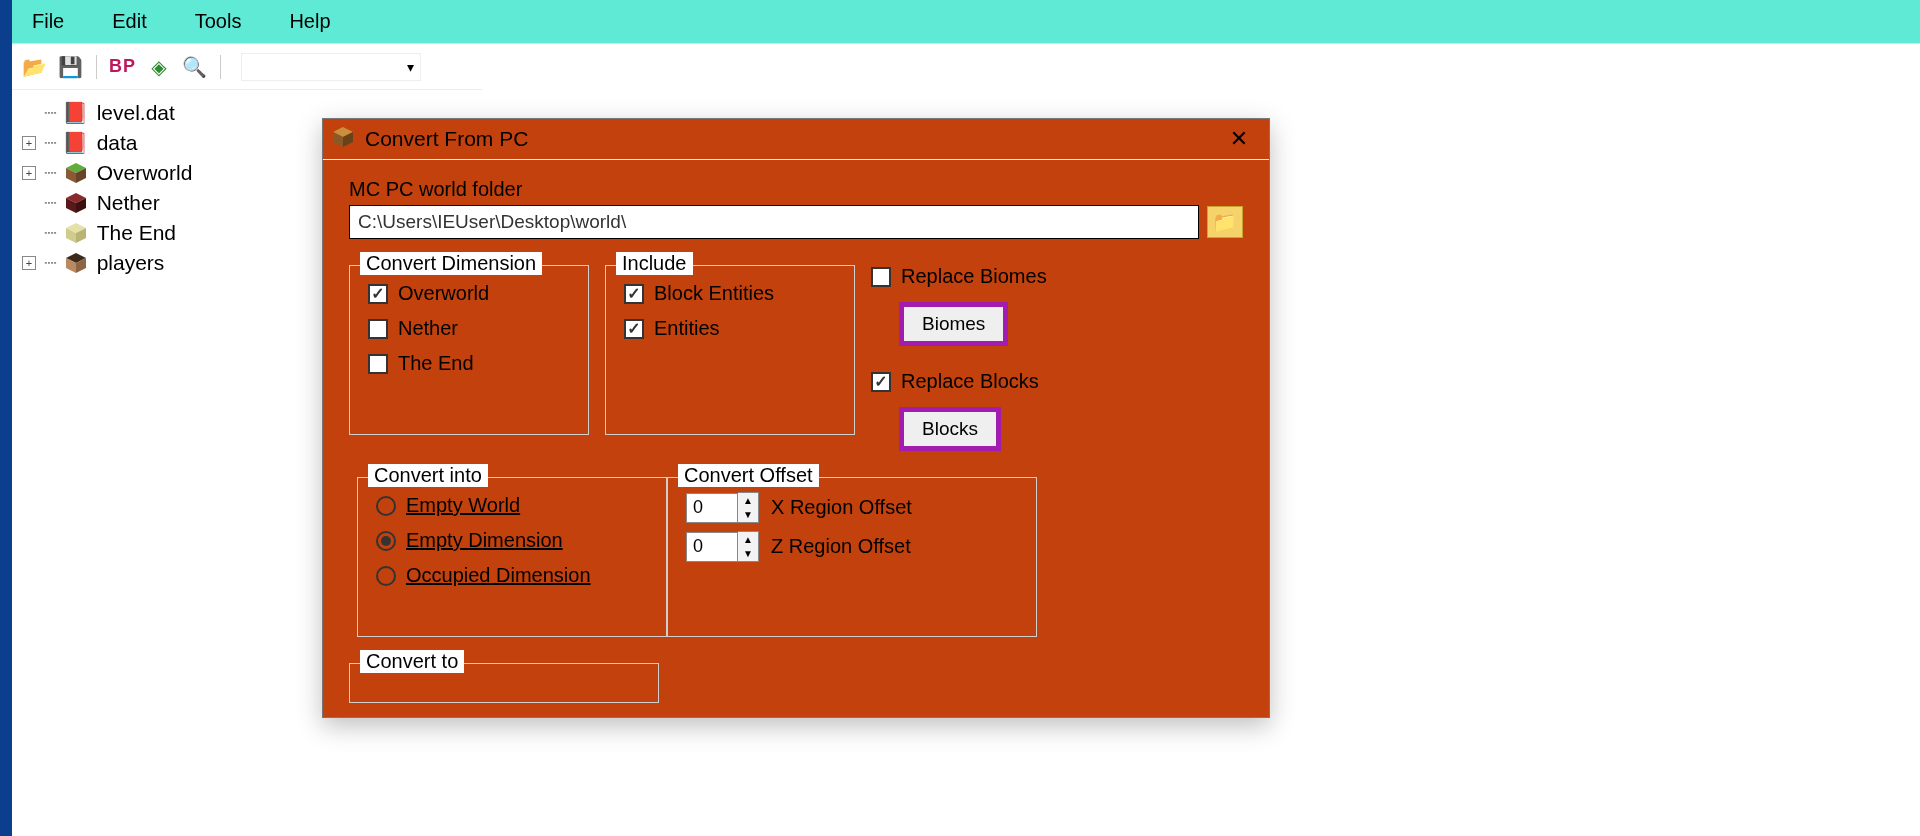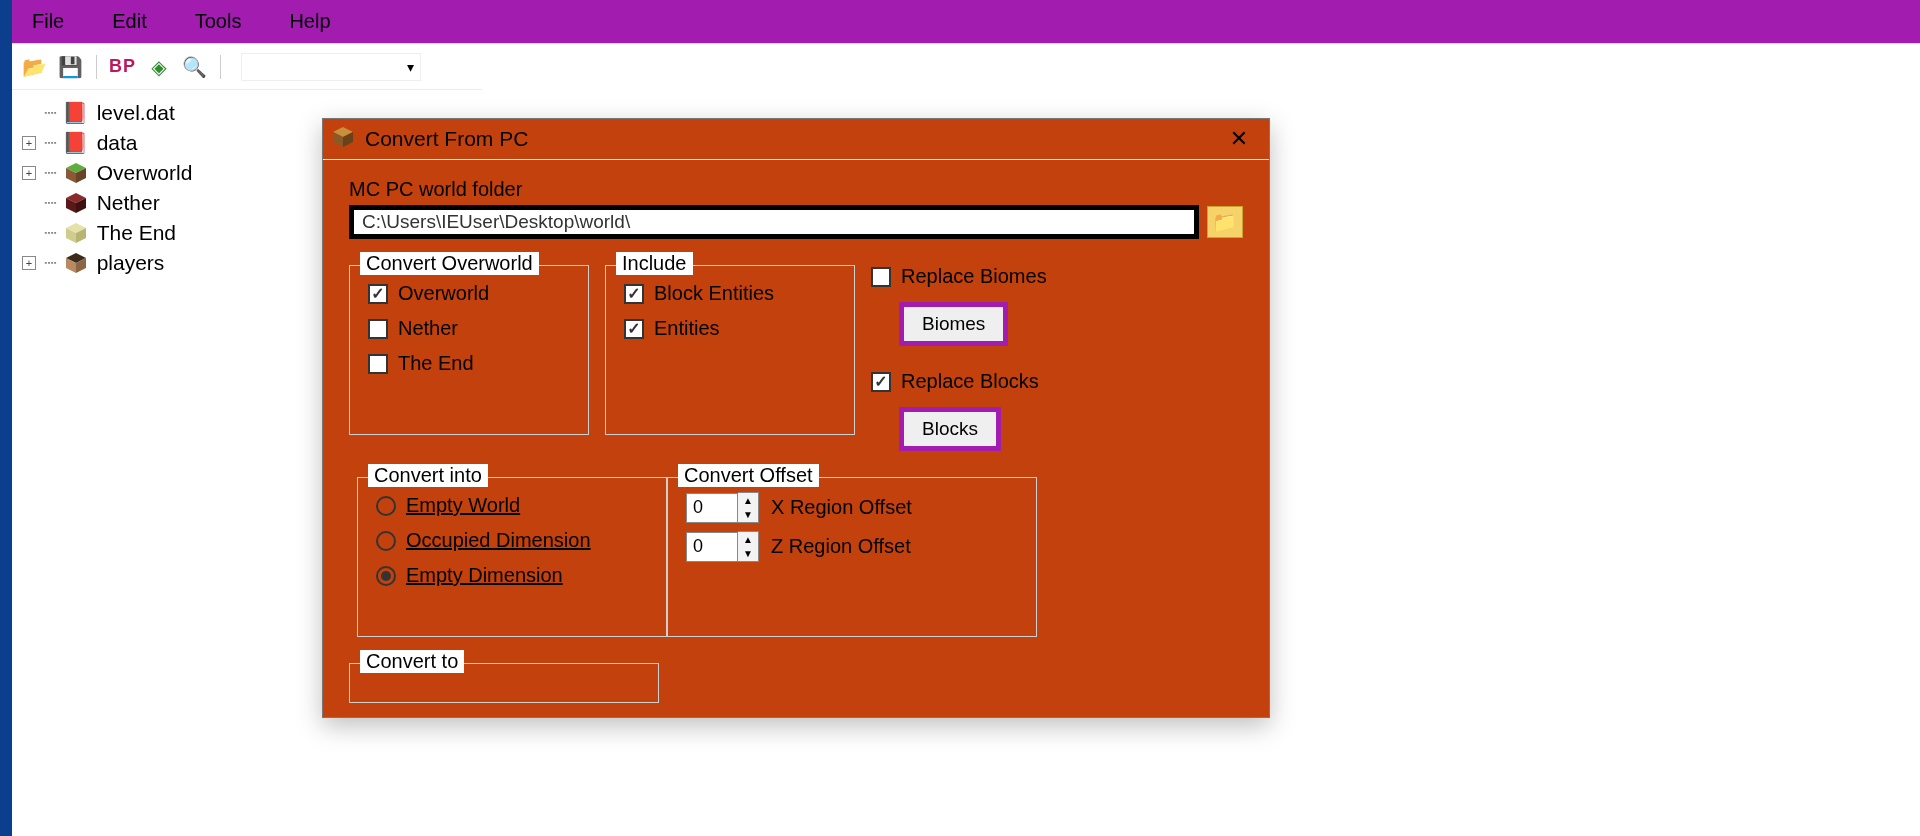--- a/index.html
+++ b/index.html
@@ -4,21 +4,21 @@
 <style>
   * { box-sizing: border-box; }
   html,body { margin:0; padding:0; height:100%; font-family: "Segoe UI", Tahoma, sans-serif; font-size:18px; }
   body { background:#0b3e8c; overflow:hidden; }
   #app {
     position:absolute; left:12px; top:0; right:0; bottom:0;
     background:#fff;
   }
   
   .menubar {
-    background:#a21caf;
+    background:#5eead4;
     border-bottom:1px solid #e0e0e0;
     padding:6px 10px;
     display:flex; gap:28px;
     font-size:20px;
   }
   .menubar span { padding:4px 10px; }
   
   .toolbar {
     background:#fff;
     padding:6px 10px;
@@ -58,21 +58,21 @@
     padding:4px 8px 4px 8px;
     border-bottom:1px solid #eee;
     font-size:21px;
   }
   .dlg-title-left{ display:flex; align-items:center; gap:10px;}
   .dlg-close { width:44px; height:32px; display:flex; align-items:center; justify-content:center; font-size:22px;}
   .dlg-body { padding:18px 26px 0 26px; font-size:20px;}
   .field-label { margin-bottom:4px; }
   .path-row { display:flex; gap:8px; align-items:center;}
   .path-input {
-    flex:1; height:34px; border:5px solid #000000; padding:0 8px; font-size:19px;
+    flex:1; height:34px; border:1px solid #000000; padding:0 8px; font-size:19px;
     font-family: inherit; color:#333;
   }
   .browse-btn { width:36px; height:32px; background:#f5d26a; border:1px solid #c9a531; display:flex; align-items:center; justify-content:center;}
   .groups-row{ display:flex; gap:16px; margin-top:26px; align-items:flex-start;}
   .fieldset{
     border:1px solid #cfcfcf; padding:10px 18px 14px 18px; position:relative;
   }
   .fieldset .legend{
     position:absolute; top:-14px; left:10px; background:#fff; padding:0 6px; font-size:20px;
   }
@@ -213,21 +213,21 @@
       <div class="path-row">
         <input class="path-input" value="C:\Users\IEUser\Desktop\world\" style="">
         <div class="browse-btn">
           <span>📁</span>
         </div>
       </div>
 
       <div class="groups-row">
 
         <div class="fieldset fs-dim">
-          <div class="legend">Convert Overworld</div>
+          <div class="legend">Convert Dimension</div>
           <div class="check-row">
             <span class="chk checked"></span>
             <span>Overworld</span>
           </div>
           <div class="check-row">
             <span class="chk"></span>
             <span>Nether</span>
           </div>
           <div class="check-row">
             <span class="chk"></span>
@@ -263,26 +263,26 @@
 
       <div class="groups-row2">
 
         <div class="fieldset fs-into">
           <div class="legend">Convert into</div>
           <div class="radio-row">
             <span class="radio"></span>
             <span>Empty World</span>
           </div>
           <div class="radio-row">
+            <span class="radio sel"></span>
+            <span>Empty Dimension</span>
+          </div>
+          <div class="radio-row">
             <span class="radio"></span>
             <span>Occupied Dimension</span>
-          </div>
-          <div class="radio-row">
-            <span class="radio sel"></span>
-            <span>Empty Dimension</span>
           </div>
         </div>
 
         <div class="fieldset fs-off">
           <div class="legend">Convert Offset</div>
           <div class="off-row">
             <div class="numbox">
               <input value="0" style="">
               <div class="spin">
                   <div>▲</div>

